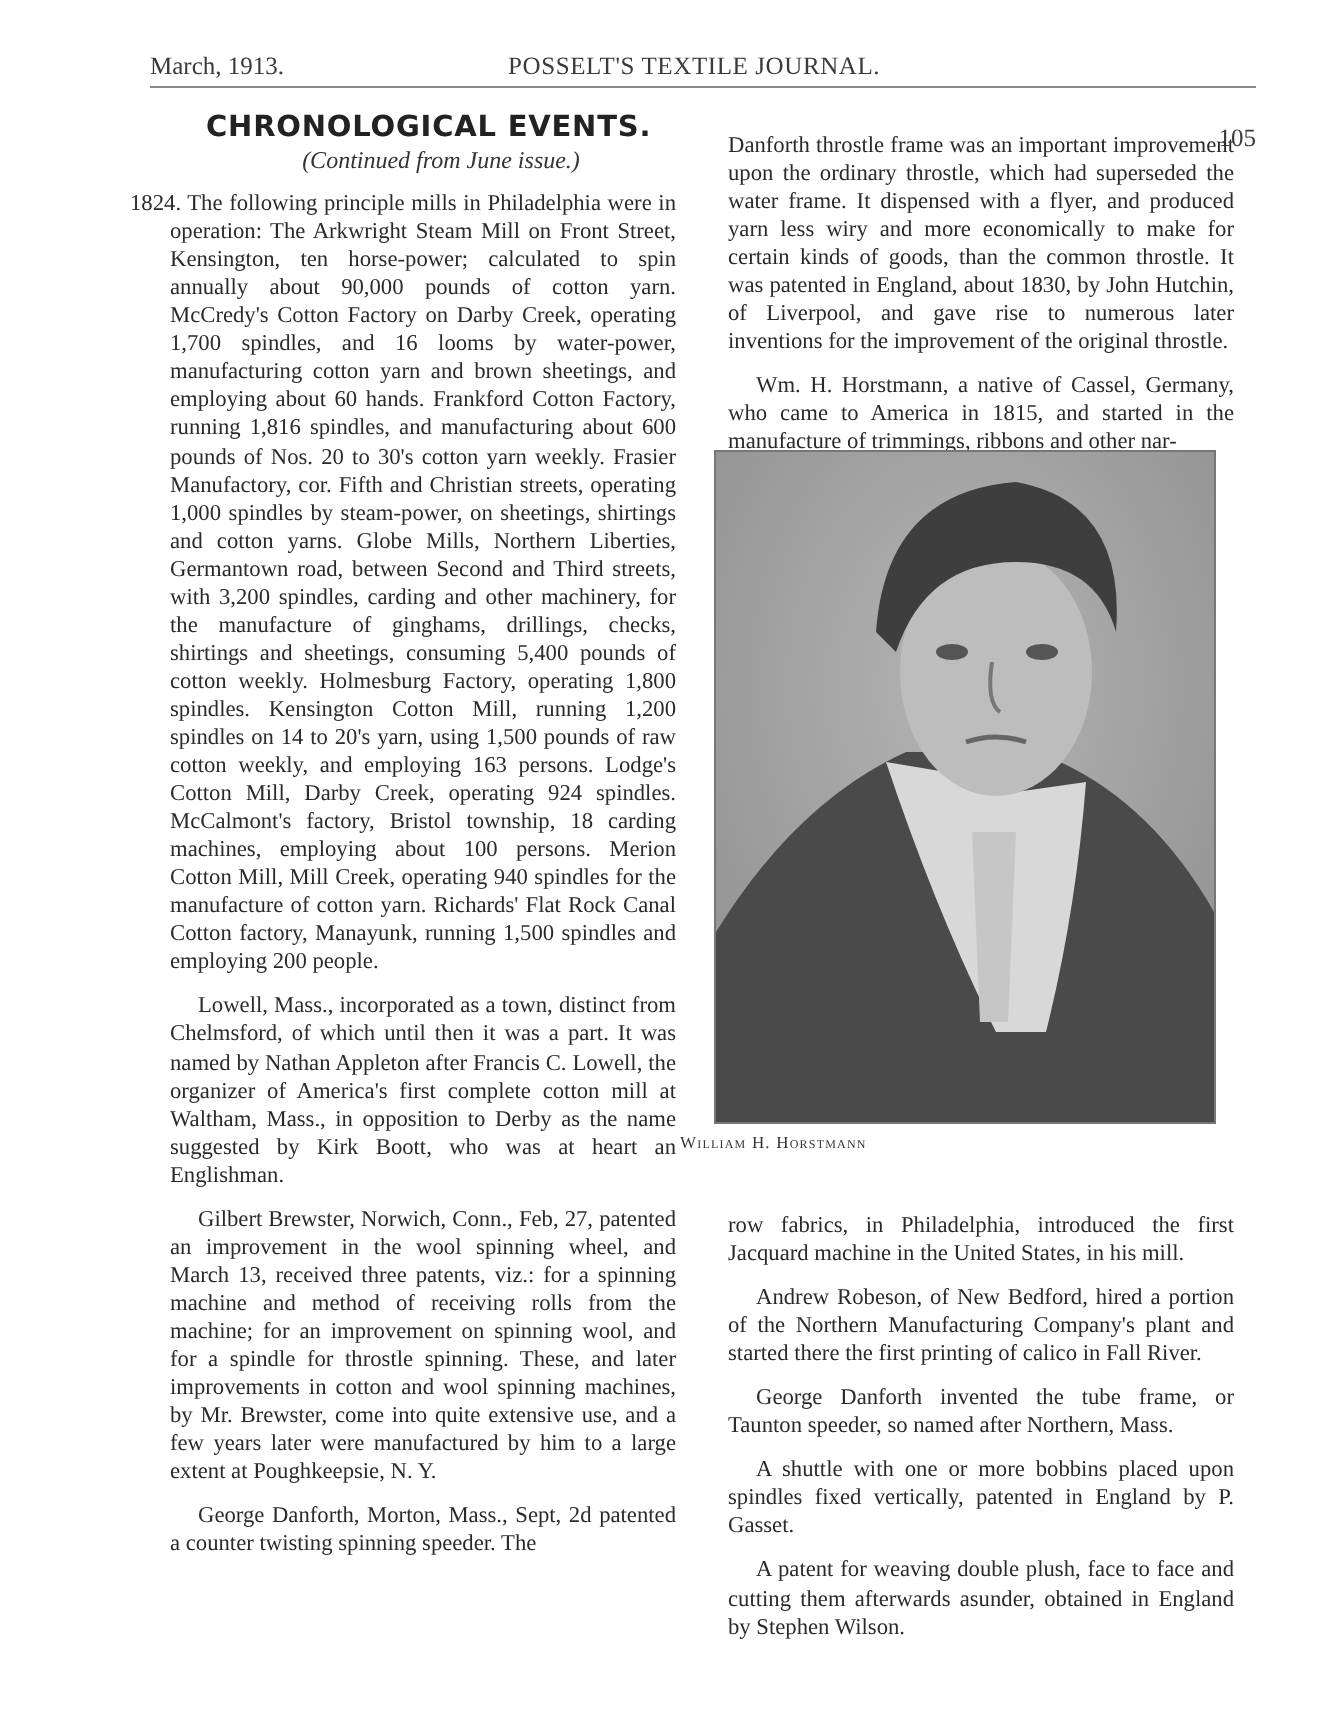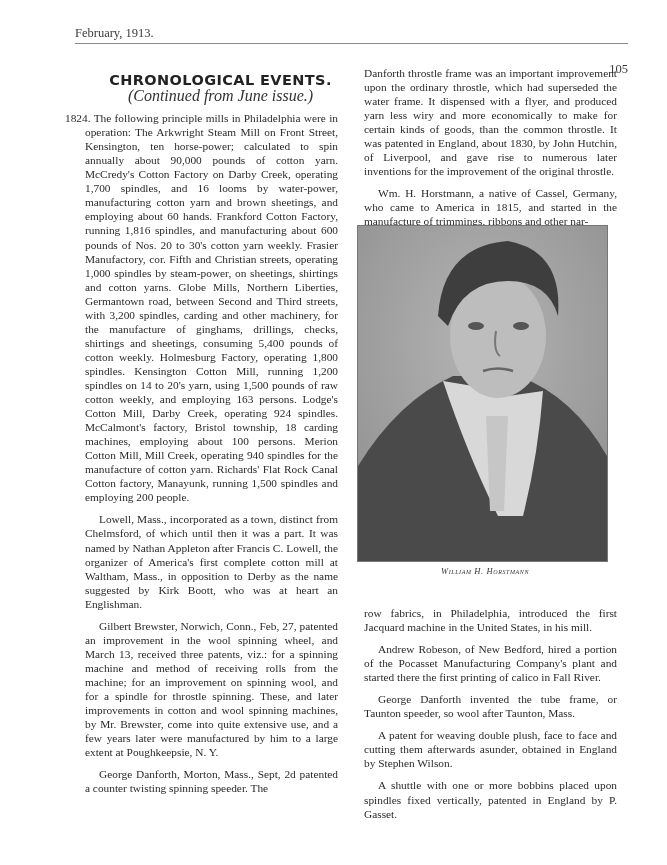--- a/index.html
+++ b/index.html
@@ -9,35 +9,36 @@
             font-size:12.5px; color:#3a3a3a; }
   .header .date { position:absolute; left:15px; top:0; }
   .header .journal { position:absolute; left:194px; top:0; letter-spacing:0.3px; }
   .header .page { position:absolute; right:0; top:0;margin-top:36px; }
   .rule { position:absolute; left:75px; top:43px; width:553px; height:1px; background:#8a8a8a; }
   .col { position:absolute; font-size:11.35px; line-height:14.05px; text-align:justify; }
   .col-left { left:85px; top:57px; width:253px; }
   .col-right { left:364px; top:58px; width:253px; }
   .col-right-bottom { left:364px; top:598px; width:253px; }
   .title { font-family:"DejaVu Sans", "Liberation Sans", sans-serif; font-weight:bold;
-           font-size:14.5px; text-align:center; letter-spacing:0.4px; margin:16px 0 2px 18px; color:#222; }
-  .subtitle { text-align:center; font-style:italic; font-size:16px; margin:0 0 4px 18px; color:#333; }
+           font-size:14.5px; letter-spacing:0.4px; margin:0 0 2px 18px; color:#222; }
+  .subtitle { text-align:center; font-style:italic; font-size:12px; margin:0 0 4px 18px; color:#333; }
   p { margin:8px 0 3px 0; text-indent:14px; }
   p.first { text-indent:0; margin-left:-20px; padding-left:20px; text-indent:-20px; }
   .photo-frame { position:absolute; left:357px; top:225px; width:251px; height:337px;
                  background:#9c9c9c; border:1px solid #777; box-sizing:border-box; overflow:hidden; }
-  .caption { position:absolute; left:340px; top:567px; width:290px; text-align:center;
-             font-size:8px; line-height:9.5px; color:#333;font-style:italic; }
+  .caption { position:absolute; left:340px; top:567px; width:290px; text-align:left;
+             font-size:8px; line-height:9.5px; color:#333; }
   .caption .name { font-variant:small-caps; letter-spacing:0.6px; font-size:8.5px; }
 </style>
 </head>
 <body>
 
 <div class="header">
-  <span class="date">February, 1913.</span>
+  <span class="date">March, 1913.</span>
+  <span class="journal">POSSELT'S TEXTILE JOURNAL.</span>
   <span class="page">105</span>
 </div>
 <div class="rule"></div>
 
 <div class="col col-left">
   <div class="title">CHRONOLOGICAL EVENTS.</div>
   <div class="subtitle">(Continued from June issue.)</div>
   <p class="first">1824. The following principle mills in Philadelphia were in operation: The Arkwright Steam Mill on Front Street, Kensington, ten horse-power; calculated to spin annually about 90,000 pounds of cotton yarn. McCredy's Cotton Factory on Darby Creek, operating 1,700 spindles, and 16 looms by water-power, manufacturing cotton yarn and brown sheetings, and employing about 60 hands. Frankford Cotton Factory, running 1,816 spindles, and manufacturing about 600 pounds of Nos. 20 to 30's cotton yarn weekly. Frasier Manufactory, cor. Fifth and Christian streets, operating 1,000 spindles by steam-power, on sheetings, shirtings and cotton yarns. Globe Mills, Northern Liberties, Germantown road, between Second and Third streets, with 3,200 spindles, carding and other machinery, for the manufacture of ginghams, drillings, checks, shirtings and sheetings, consuming 5,400 pounds of cotton weekly. Holmesburg Factory, operating 1,800 spindles. Kensington Cotton Mill, running 1,200 spindles on 14 to 20's yarn, using 1,500 pounds of raw cotton weekly, and employing 163 persons. Lodge's Cotton Mill, Darby Creek, operating 924 spindles. McCalmont's factory, Bristol township, 18 carding machines, employing about 100 persons. Merion Cotton Mill, Mill Creek, operating 940 spindles for the manufacture of cotton yarn. Richards' Flat Rock Canal Cotton factory, Manayunk, running 1,500 spindles and employing 200 people.</p>
   <p>Lowell, Mass., incorporated as a town, distinct from Chelmsford, of which until then it was a part. It was named by Nathan Appleton after Francis C. Lowell, the organizer of America's first complete cotton mill at Waltham, Mass., in opposition to Derby as the name suggested by Kirk Boott, who was at heart an Englishman.</p>
   <p>Gilbert Brewster, Norwich, Conn., Feb, 27, patented an improvement in the wool spinning wheel, and March 13, received three patents, viz.: for a spinning machine and method of receiving rolls from the machine; for an improvement on spinning wool, and for a spindle for throstle spinning. These, and later improvements in cotton and wool spinning machines, by Mr. Brewster, come into quite extensive use, and a few years later were manufactured by him to a large extent at Poughkeepsie, N. Y.</p>
@@ -69,17 +70,17 @@
     <path d="M125 145 Q140 140 155 145" stroke="#666" stroke-width="2.5" fill="none"></path>
   </svg>
 </div>
 
 <div class="caption">
   <div class="name">William H. Horstmann</div>
 </div>
 
 <div class="col col-right-bottom">
   <p style="text-indent:0">row fabrics, in Philadelphia, introduced the first Jacquard machine in the United States, in his mill.</p>
-  <p>Andrew Robeson, of New Bedford, hired a portion of the Pocasset Manufacturing Company's plant and started there the first printing of calico in Fall River.</p>
-  <p>George Danforth invented the tube frame, or Taunton speeder, so wool after Taunton, Mass.</p>
+  <p>Andrew Robeson, of New Bedford, hired a portion of the Northern Manufacturing Company's plant and started there the first printing of calico in Fall River.</p>
+  <p>George Danforth invented the tube frame, or Taunton speeder, so named after Northern, Mass.</p>
+  <p>A shuttle with one or more bobbins placed upon spindles fixed vertically, patented in England by P. Gasset.</p>
   <p>A patent for weaving double plush, face to face and cutting them afterwards asunder, obtained in England by Stephen Wilson.</p>
-  <p>A shuttle with one or more bobbins placed upon spindles fixed vertically, patented in England by P. Gasset.</p>
 </div>
 
 </body></html>

